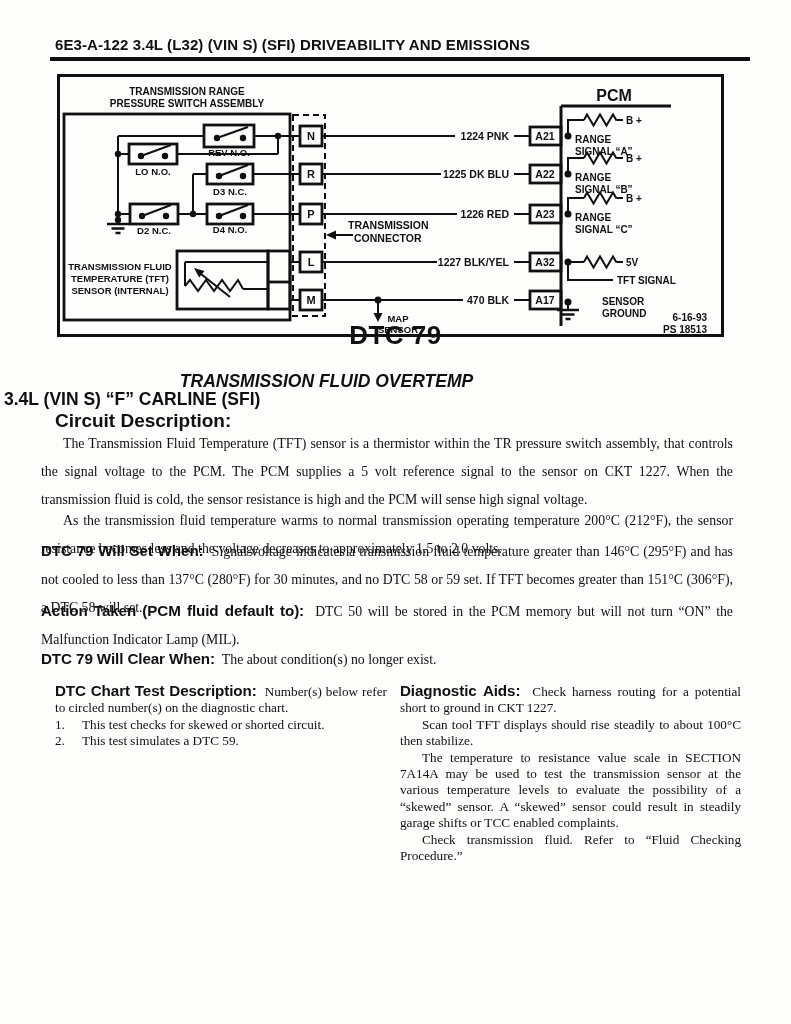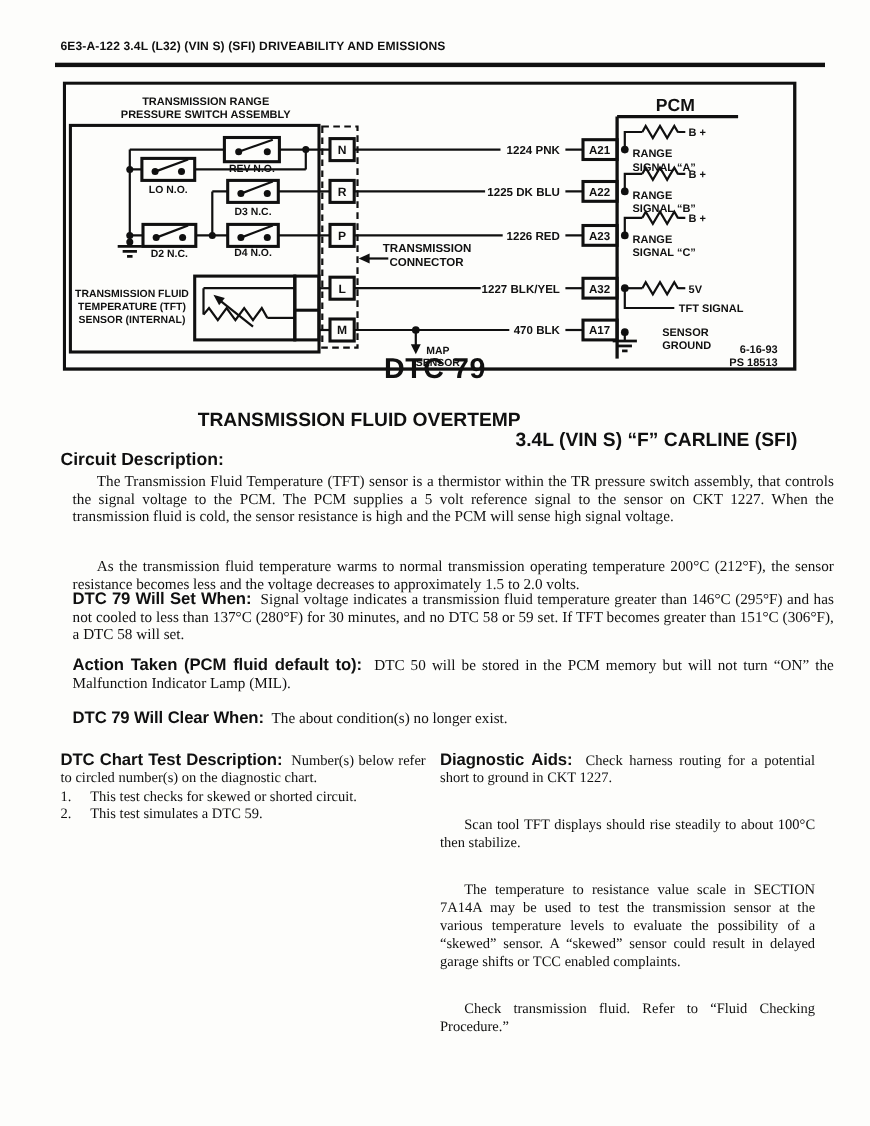--- a/index.html
+++ b/index.html
@@ -1,42 +1,42 @@
 <!DOCTYPE html>
 <html><head>
 <meta charset="utf-8">
 <style>
   html,body{margin:0;padding:0;background:#cfcfcf;}
   .page{position:relative;width:791px;height:1024px;margin:0 auto;background:#fdfdfb;
         font-family:"Liberation Serif",serif;color:#101010;overflow:hidden;}
   .sans{font-family:"Liberation Sans","DejaVu Sans",sans-serif;font-weight:700;}
-  .hdr{position:absolute;left:55px;top:36px;font-size:11px;white-space:nowrap;letter-spacing:.1px;}
+  .hdr{position:absolute;left:55px;top:36px;font-size:15px;white-space:nowrap;letter-spacing:.1px;}
   .hdr-rule{position:absolute;left:50px;top:57px;width:700px;height:4px;background:#101010;}
   .diagram{position:absolute;left:57px;top:74px;}
   svg .ln{stroke:#101010;stroke-width:2;fill:none;}
   svg .ln3{stroke:#101010;stroke-width:3;fill:none;}
   svg .ln25{stroke:#101010;stroke-width:2.5;fill:none;}
   svg .bx{stroke:#101010;stroke-width:2.8;fill:none;}
   svg .dot{fill:#101010;stroke:none;}
   svg .arr{fill:#101010;stroke:none;}
   svg text{font-family:"Liberation Sans","DejaVu Sans",sans-serif;font-weight:700;fill:#101010;stroke:none;}
   .ts95{font-size:9.5px}.ts10{font-size:10px}.ts105{font-size:10.5px}.ts11{font-size:11px}.ts16{font-size:16px}
   .t-dtc{position:absolute;left:0;top:320px;width:791px;text-align:center;font-size:26px;letter-spacing:.5px;}
-  .t-sub1{position:absolute;left:0;top:371px;width:653px;text-align:center;font-size:17.5px;}
-  .t-sub2{position:absolute;left:16px;top:389px;width:709px;text-align:right;font-size:17.5px;}
-  .bodytxt{position:absolute;left:66px;width:692px;font-size:13.8px;line-height:16px;text-align:justify;}
-  .sec-h{position:absolute;left:55px;font-size:16px;text-align:center;}
+  .t-sub1{position:absolute;left:0;top:371px;width:653px;text-align:center;font-size:17.5px;font-style:italic;}
+  .t-sub2{position:absolute;left:4px;top:389px;width:709px;text-align:left;font-size:17.5px;}
+  .bodytxt{position:absolute;left:41px;width:692px;font-size:13.8px;line-height:28px;text-align:justify;}
+  .sec-h{position:absolute;left:55px;font-size:19px;text-align:center;}
   .ih{font-family:"Liberation Sans","DejaVu Sans",sans-serif;font-weight:700;font-size:15.2px;letter-spacing:-.1px;}
   .indent{text-indent:22px;}
   .ul{text-underline-offset:2px;}
   .col{position:absolute;top:683px;font-size:13.2px;line-height:16.4px;text-align:justify;}
   .col-left{left:55px;width:332px;}
   .col-right{left:400px;width:341px;}
   .col p{margin:0;}
-  .col .pind{text-indent:22px;margin-top:26px;}
+  .col .pind{text-indent:22px;}
   .num-row{display:flex;text-align:left;}
   .num{width:27px;flex:none;}
 </style>
 </head>
 <body>
 
 <div class="page">
 
   <div class="hdr sans">6E3-A-122  3.4L (L32) (VIN S) (SFI)  DRIVEABILITY AND EMISSIONS</div>
   <div class="hdr-rule"></div>
@@ -269,17 +269,17 @@
       </p>
     <p class="num-row">
         <span class="num">2.</span>
         <span>This test simulates a DTC 59.</span>
       </p>
   </div>
 
   <div class="col col-right">
     <p><span class="ih">Diagnostic Aids:</span>&nbsp;&nbsp;<span>Check harness routing for a potential short to ground in CKT 1227.</span></p>
     <p class="pind">Scan tool TFT displays should rise steadily to about 100°C then stabilize.</p>
-    <p class="pind">The temperature to resistance value scale in SECTION 7A14A may be used to test the transmission sensor at the various temperature levels to evaluate the possibility of a “skewed” sensor.  A “skewed” sensor could result in delayed garage shifts or TCC enabled complaints.</p>
+    <p class="pind">The temperature to resistance value scale in SECTION 7A14A may be used to test the transmission sensor at the various temperature levels to evaluate the possibility of a “skewed” sensor.  A “skewed” sensor could result in steadily garage shifts or TCC enabled complaints.</p>
     <p class="pind">Check transmission fluid.  Refer to “Fluid Checking Procedure.”</p>
   </div>
 
 </div>
 
 </body></html>

